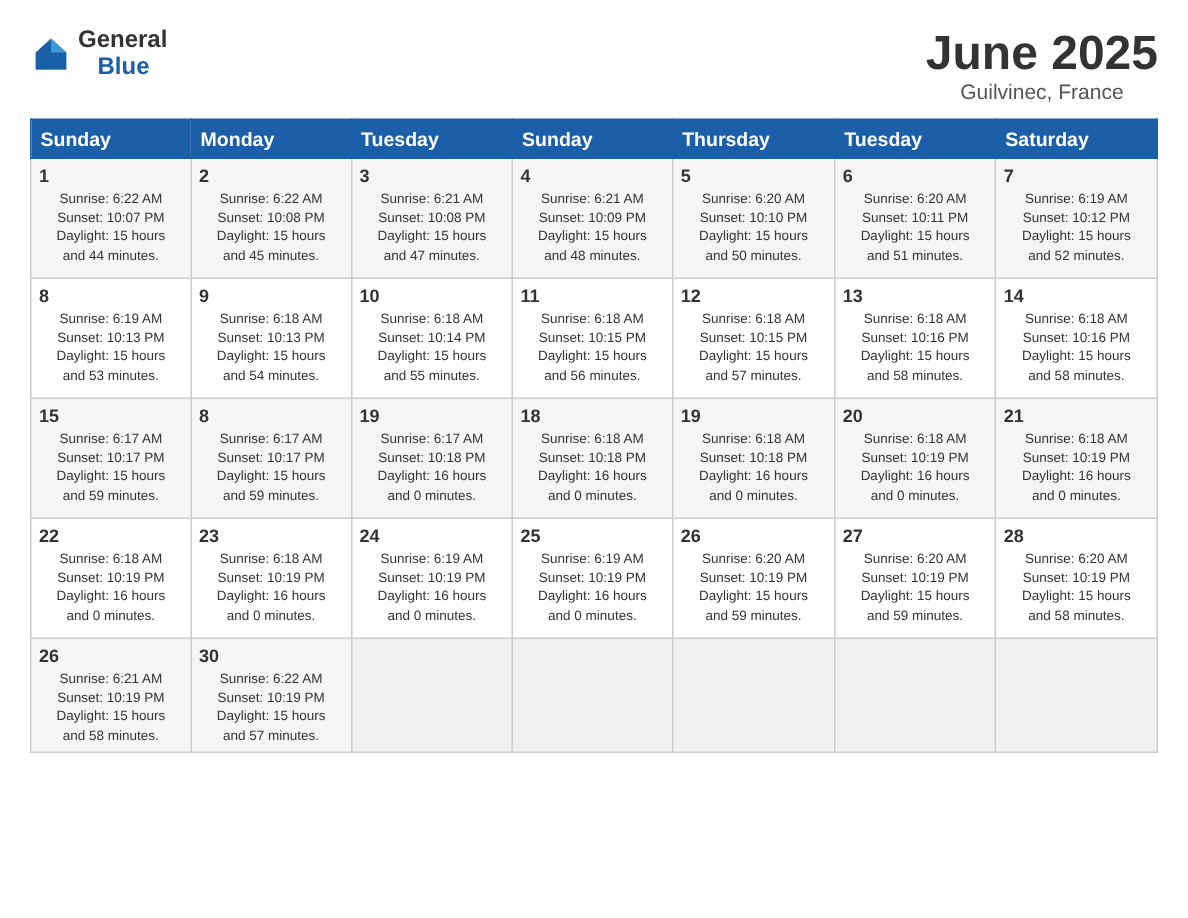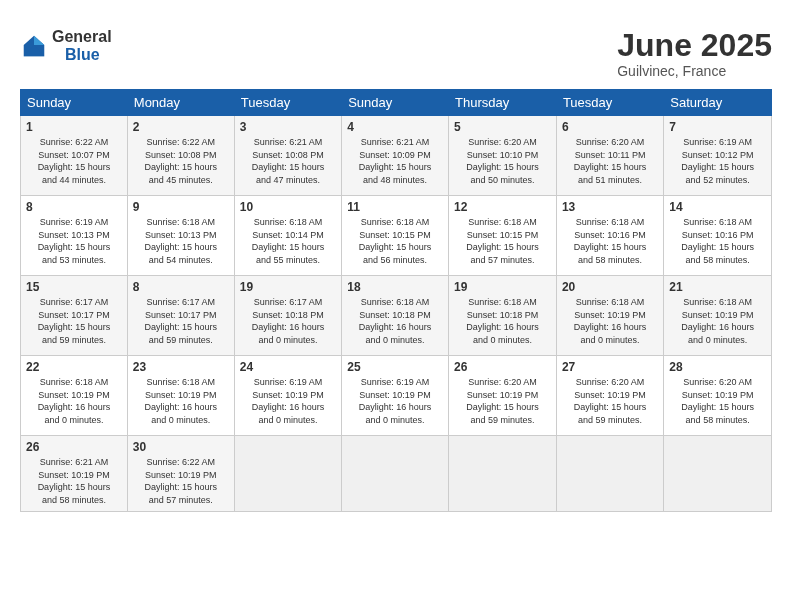--- a/index.html
+++ b/index.html
@@ -6,21 +6,21 @@
     body {
       font-family: Arial, sans-serif;
       background: #fff;
       width: 792px;
       height: 612px;
       overflow: hidden;
     }
     .page {
       width: 792px;
       height: 612px;
-      padding: 28px 20px 10px 20px;
+      padding: 18px 20px 10px 20px;
       background: #fff;
     }
     .header {
       display: flex;
       justify-content: space-between;
       align-items: flex-start;
       margin-bottom: 10px;
     }
     .logo {
       display: flex;
@@ -41,21 +41,21 @@
       font-size: 16px;
       font-weight: bold;
       color: #1a5fa8;
       margin-left: 13px;
     }
     .logo-icon {
       width: 28px;
       height: 28px;
     }
     .title-area {
-      text-align: left;
+      text-align: center;
     }
     .month-year {
       font-size: 32px;
       font-weight: bold;
       color: #333;
       line-height: 1.1;
     }
     .location {
       font-size: 14px;
       color: #555;
@@ -64,21 +64,21 @@
       width: 100%;
       border-collapse: collapse;
     }
     thead tr {
       background: #1a5fa8;
       color: #fff;
     }
     thead th {
       padding: 5px 6px;
       font-size: 13px;
-      font-weight: normal;
+      font-weight: bold;
       text-align: left;
       border: 1px solid #1a5fa8;
     }
     tbody tr {
       vertical-align: top;
     }
     tbody td {
       border: 1px solid #ccc;
       padding: 4px 5px;
       font-size: 9.5px;

